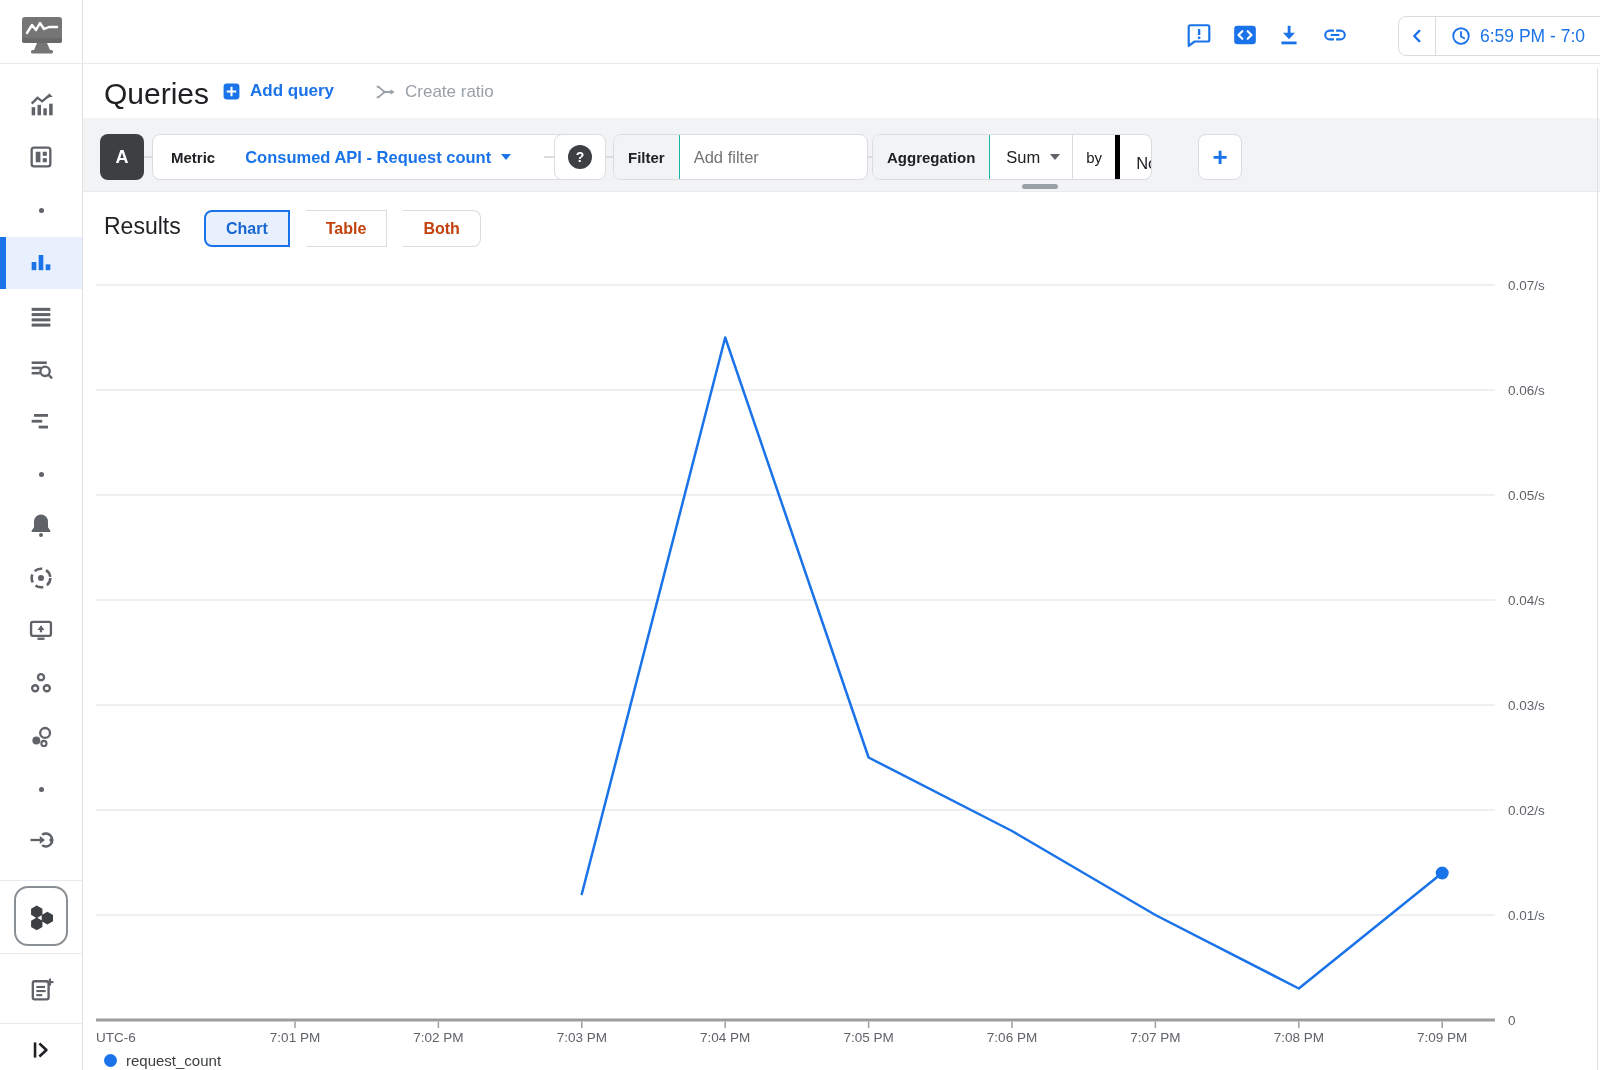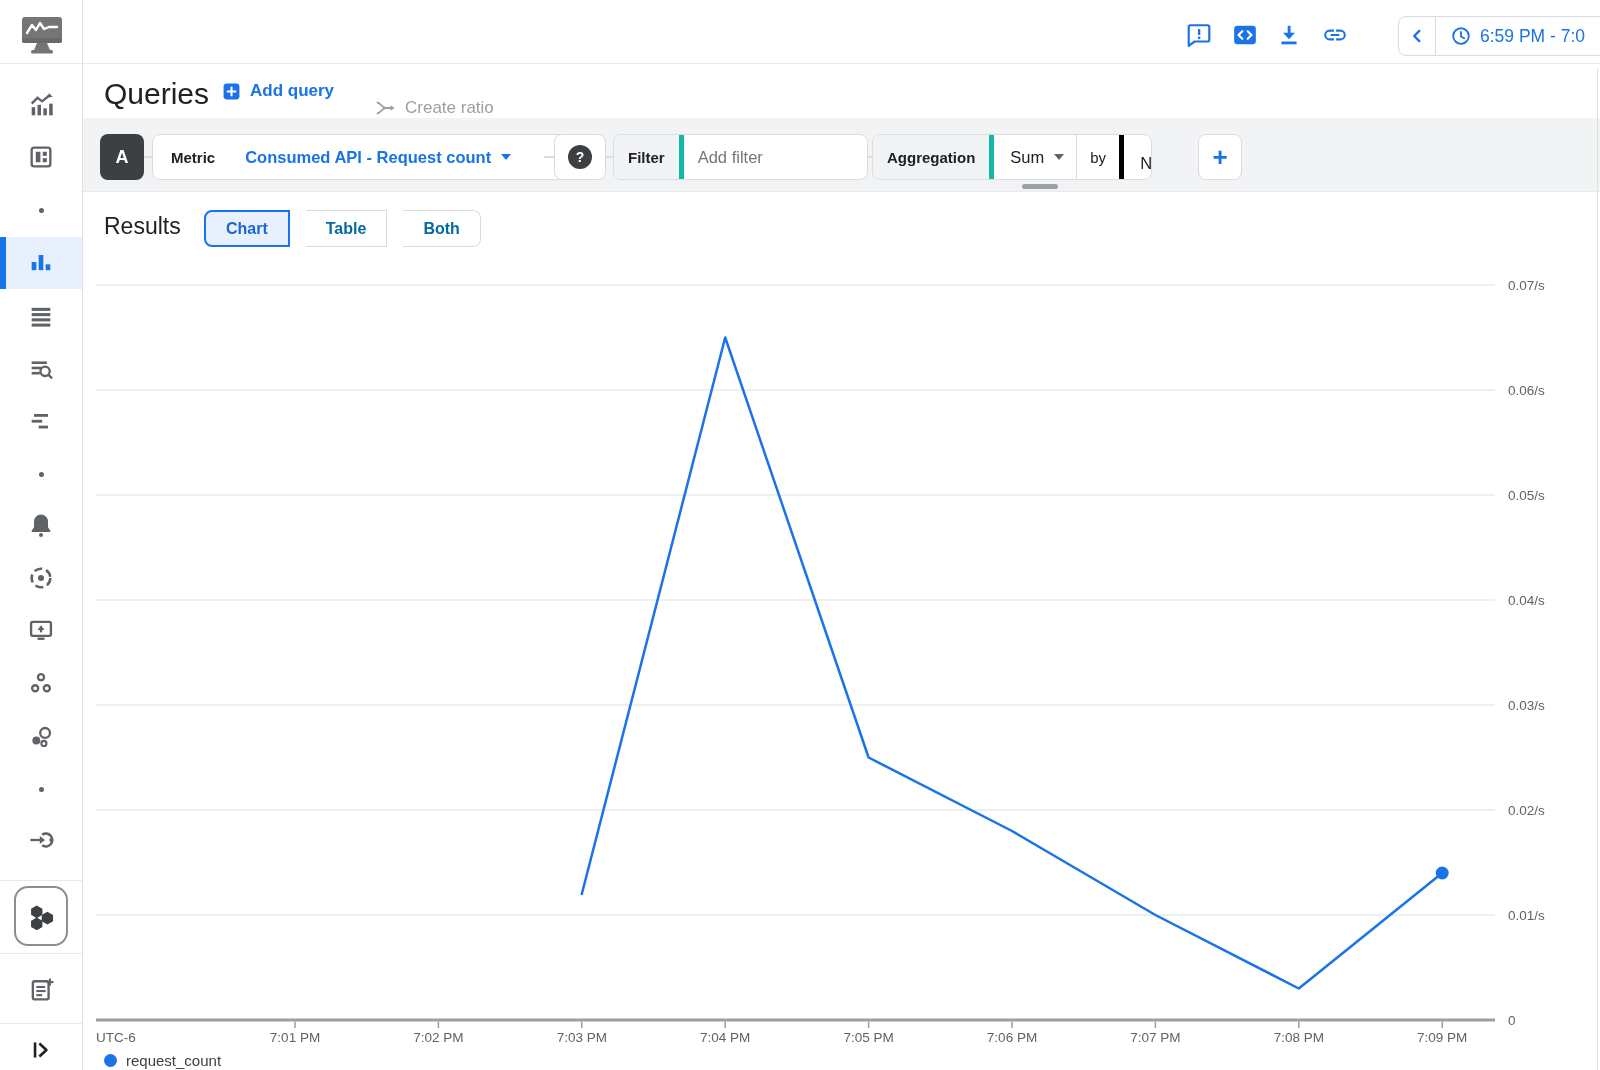--- a/index.html
+++ b/index.html
@@ -18,35 +18,35 @@
   #header{left:83px;top:0;width:1517px;height:63px;background:#fff;}
   #header-border{left:0;top:63px;width:1600px;height:1px;background:#e8eaed;}
   #page-title{left:104px;top:19px;font-size:23px;letter-spacing:.2px;}
   .hdr-icon{position:absolute;top:22px;width:26px;height:26px;cursor:pointer;}
   #time-group{left:1398px;top:16px;width:210px;height:40px;border:1px solid #dadce0;border-radius:8px 0 0 8px;box-sizing:border-box;display:flex;align-items:center;background:#fff;}
   #time-back{width:36px;height:38px;display:flex;align-items:center;justify-content:center;border-right:1px solid #dadce0;cursor:pointer;}
   #time-text{color:#1a73e8;font-size:17.5px;margin-left:8px;white-space:nowrap;}
   
   #queries-title{left:104px;top:77px;font-size:30px;}
   #add-query{left:222px;top:81px;display:flex;align-items:center;gap:9px;color:#1a73e8;font-size:17px;font-weight:bold;cursor:pointer;}
-  #create-ratio{left:374px;top:97px;display:flex;align-items:center;gap:9px;color:#9aa0a6;font-size:17px;cursor:default;}
+  #create-ratio{left:374px;top:81px;display:flex;align-items:center;gap:9px;color:#9aa0a6;font-size:17px;cursor:default;}
   
   #qb-band{left:83px;top:118px;width:1517px;height:74px;background:#f1f3f4;border-bottom:1px solid #e8eaed;box-sizing:border-box;}
   .pill{position:absolute;top:134px;height:46px;background:#fff;border:1px solid #dadce0;border-radius:8px;box-sizing:border-box;display:flex;align-items:center;overflow:hidden;}
-  .chip-label{height:100%;display:flex;align-items:center;background:#f1f3f4;border-right:5px solid #14b8a6;padding:0 14px;font-size:15px;font-weight:bold;color:#202124;}
+  .chip-label{height:100%;display:flex;align-items:center;background:#f1f3f4;border-right:1px solid #14b8a6;padding:0 14px;font-size:15px;font-weight:bold;color:#202124;}
   .connector{position:absolute;top:156px;height:2px;background:#dadce0;}
   #badge-a{left:100px;top:134px;width:44px;height:46px;background:#3c4043;border-radius:8px;color:#fff;font-size:18px;font-weight:bold;display:flex;align-items:center;justify-content:center;}
   .caret{display:inline-block;width:0;height:0;border-left:5px solid transparent;border-right:5px solid transparent;border-top:6px solid #5f6368;margin-left:10px;}
   .caret.blue{border-top-color:#1a73e8;}
   .qmark{width:24px;height:24px;border-radius:50%;background:#3c4043;color:#fff;font-size:14px;font-weight:bold;display:flex;align-items:center;justify-content:center;}
   #drag-handle{left:1022px;top:184px;width:36px;height:5px;background:#9aa0a6;border-radius:3px;}
   
   #results-title{left:104px;top:213px;font-size:23px;}
   #toggle-group{left:204px;top:210px;display:flex;gap:16px;}
-  .toggle-btn{height:37px;box-sizing:border-box;border:1px solid #dadce0;background:#fff;color:#0369a1;
+  .toggle-btn{height:37px;box-sizing:border-box;border:1px solid #dadce0;background:#fff;color:#c2410c;
               font-size:16px;font-weight:bold;display:flex;align-items:center;justify-content:center;
               padding:0 20px;cursor:pointer;border-left-width:0;}
   .toggle-btn.first{border-left-width:1px;border-radius:8px 0 0 8px;}
   .toggle-btn.last{border-radius:0 8px 8px 0;}
   .toggle-btn.selected{background:#e8f0fe;border:2px solid #1a73e8;color:#1967d2;}
   
   #chart-svg{left:0;top:0;}
   #legend{left:104px;top:1052px;display:flex;align-items:center;gap:9px;}
   #legend-dot{width:13px;height:13px;border-radius:50%;background:#1a73e8;}
   #legend-label{font-size:15px;color:#3c4043;}

